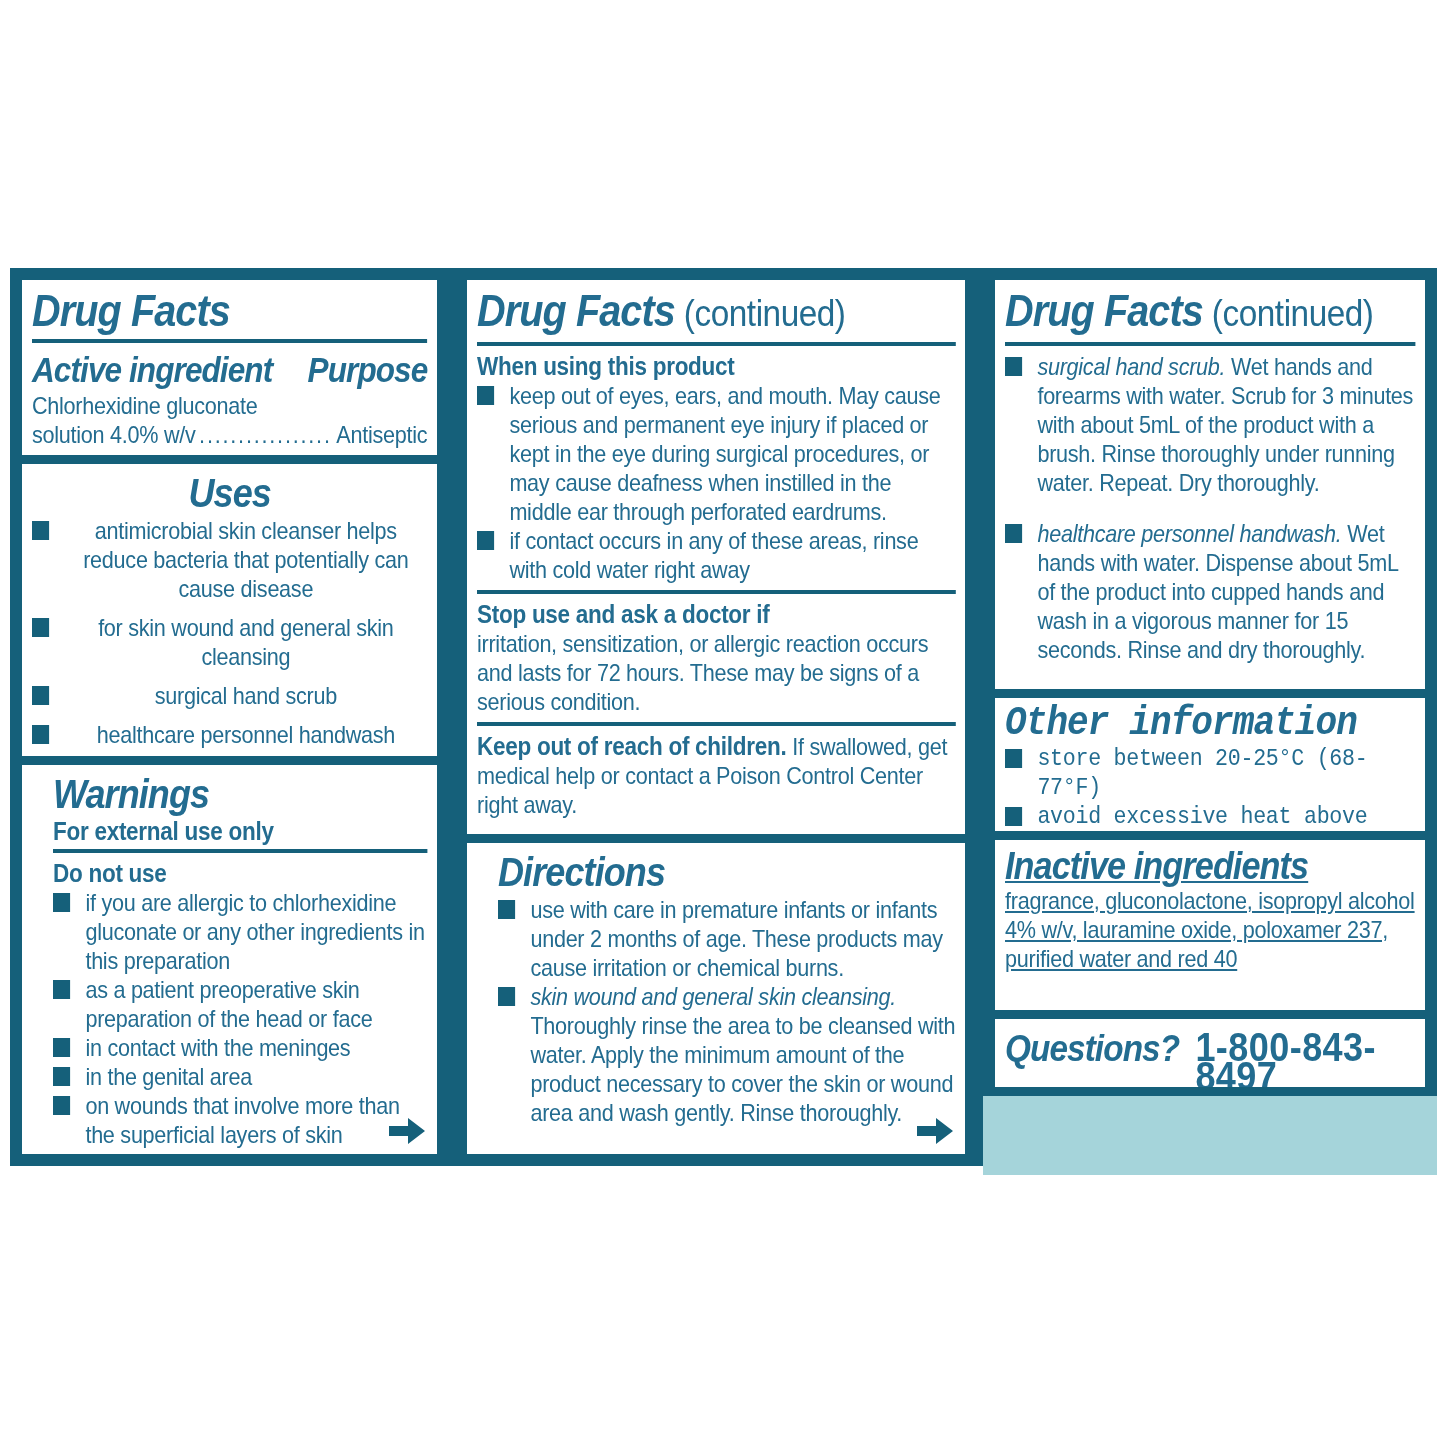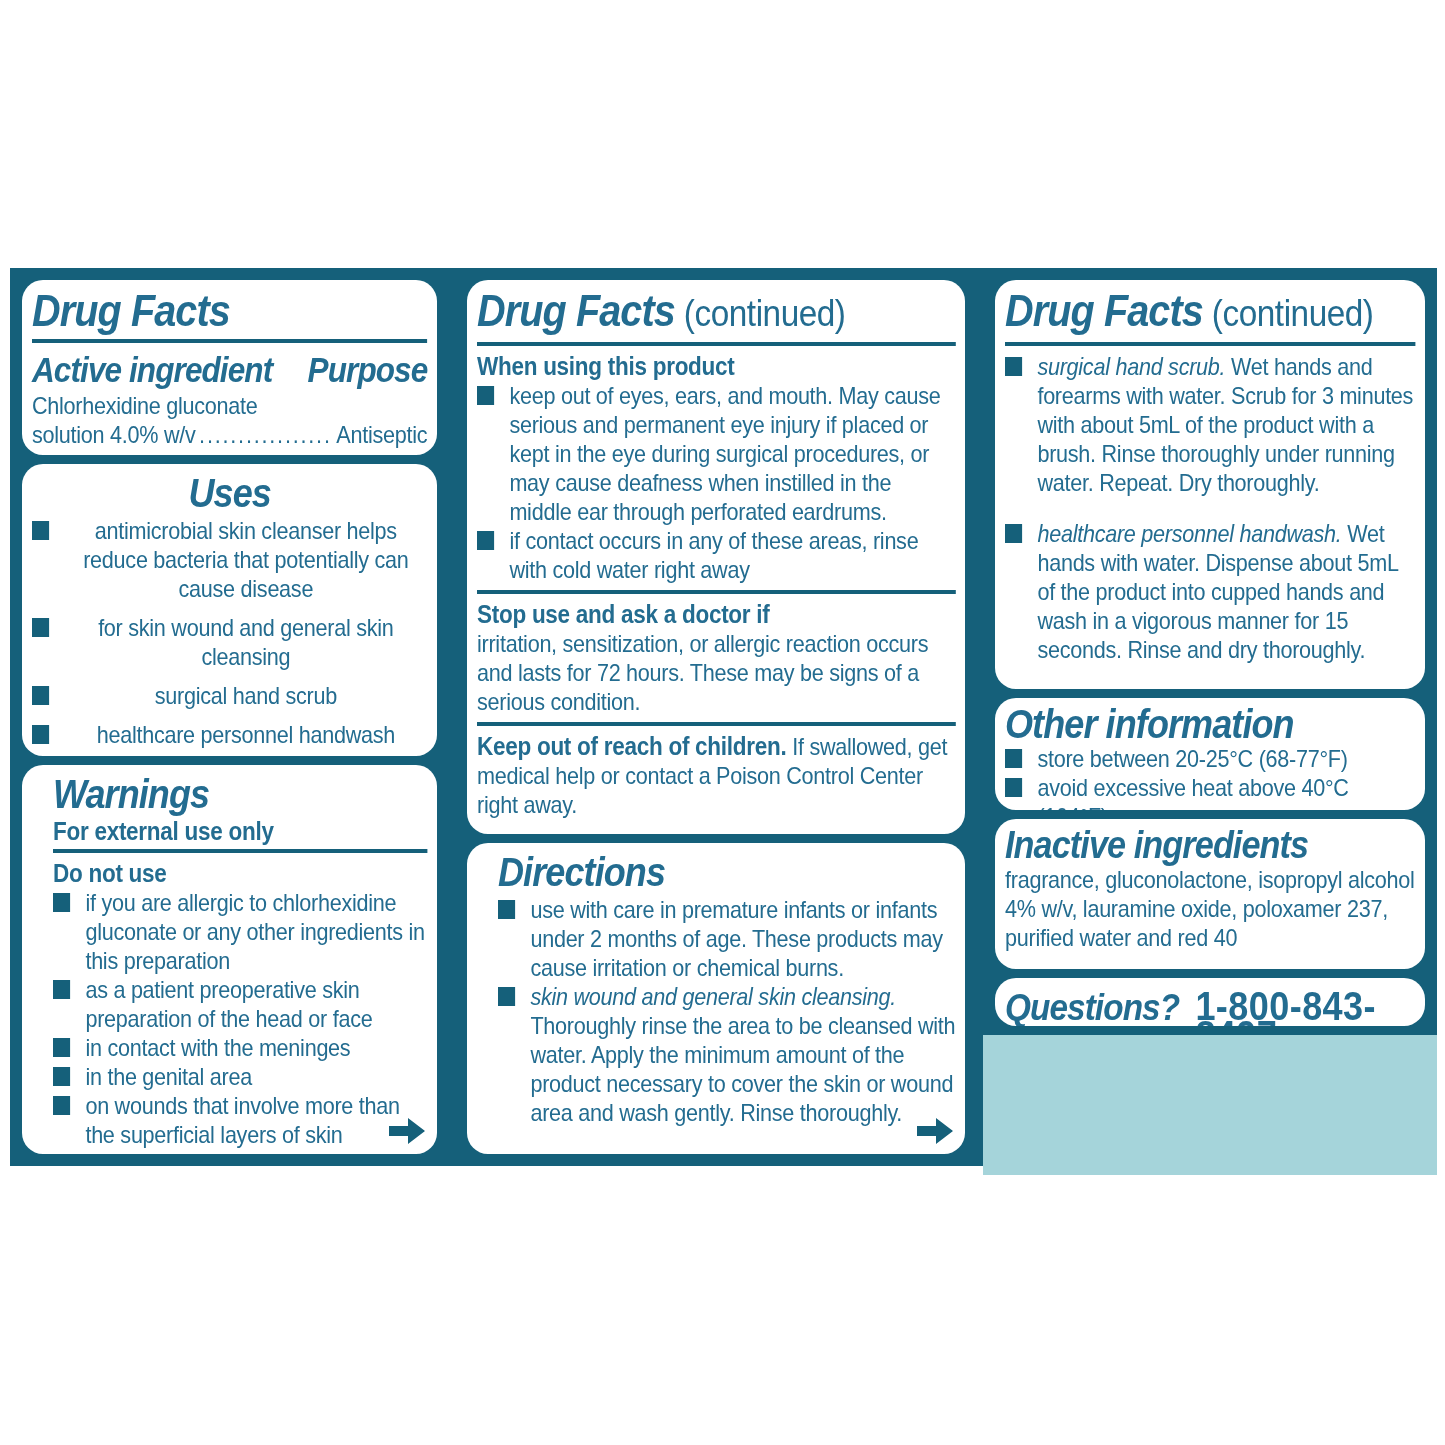--- a/index.html
+++ b/index.html
@@ -3,21 +3,21 @@
 <meta charset="utf-8">
 <style>
   html,body{margin:0;padding:0;background:#ffffff;}
   .page{position:relative;width:1445px;height:1445px;background:#ffffff;overflow:hidden;
         font-family:"Liberation Sans", sans-serif;}
   .panel{position:absolute;left:10px;top:268px;width:1427px;height:898px;background:#15607A;
          box-sizing:border-box;padding:12px;display:flex;gap:30px;}
   .col{display:flex;flex-direction:column;gap:9px;box-sizing:border-box;}
   .col1{width:415px;} .col2{width:498px;} .col3{width:430px;}
   .box{background:#ffffff;box-sizing:border-box;padding:6px 10px;overflow:hidden;position:relative;
-       color:#236C90;font-size:24px;line-height:29px;letter-spacing:-0.3px;border-radius:21px;}
+       color:#236C90;font-size:24px;line-height:29px;letter-spacing:-0.3px;}
   .cnd{transform:scaleX(0.9);transform-origin:left top;width:111.2%;}
   .df-title{font-size:44px;line-height:50px;font-weight:bold;font-style:italic;letter-spacing:-1px;}
   .cont{font-weight:normal;font-style:normal;font-size:37px;letter-spacing:-0.5px;margin-left:10px;}
   .rule{border:none;border-top:4px solid #15607A;margin:3px 0 6px 0;height:0;}
   .sec-title{font-size:40px;line-height:46px;font-weight:bold;font-style:italic;letter-spacing:-1px;}
   .subhead{font-weight:bold;font-size:25px;}
   .ai-row{display:flex;justify-content:space-between;font-size:35px;line-height:42px;
           font-weight:bold;font-style:italic;letter-spacing:-1px;}
   .leader{display:flex;align-items:baseline;}
   .dots{flex:1;overflow:hidden;white-space:nowrap;margin:0 4px;letter-spacing:2px;}
@@ -28,21 +28,21 @@
   .lead{font-style:italic;}
   .inline-title{font-size:38px;line-height:40px;font-weight:bold;font-style:italic;
                 letter-spacing:-1px;margin-right:8px;}
   .q-row{display:flex;align-items:baseline;margin-top:8px;}
   .q-label{font-size:37px;font-weight:bold;font-style:italic;letter-spacing:-1px;margin-right:18px;}
   .q-phone{font-size:40px;font-weight:bold;letter-spacing:0.5px;}
   .arrow{position:absolute;right:12px;bottom:10px;}
   .teal-block{flex:1;background:#A5D4DA;margin:0 -12px -21px -12px;}
   .flex1{flex:1;padding-left:31px;}
   .h554{height:554px;} .h175{height:175px;} .h292{height:292px;text-align:center;}
-  .h409{height:409px;} .h105{height:112px;} .h150{height:150px;} .h68{height:48px;}
+  .h409{height:409px;} .h105{height:133px;font-family:Liberation Mono, monospace;} .h150{height:170px;text-decoration:underline;} .h68{height:68px;}
 </style>
 </head>
 <body>
 
 <div class="page">
   <div class="panel">
 
     <div class="col col1">
 
       <div class="box h175">

